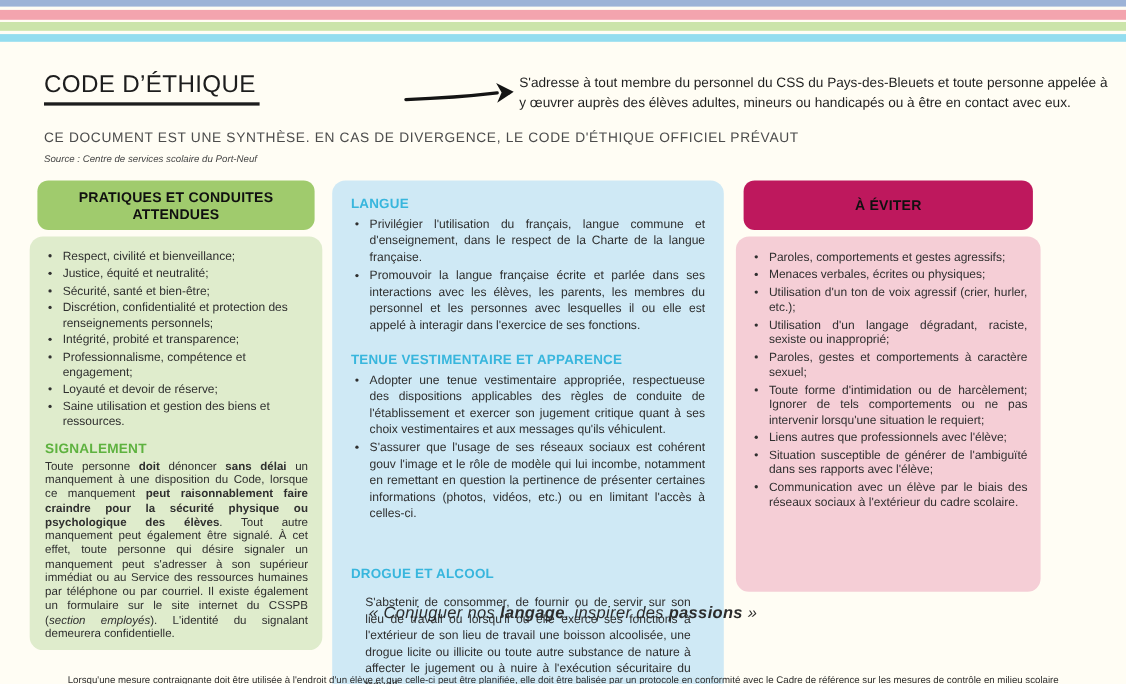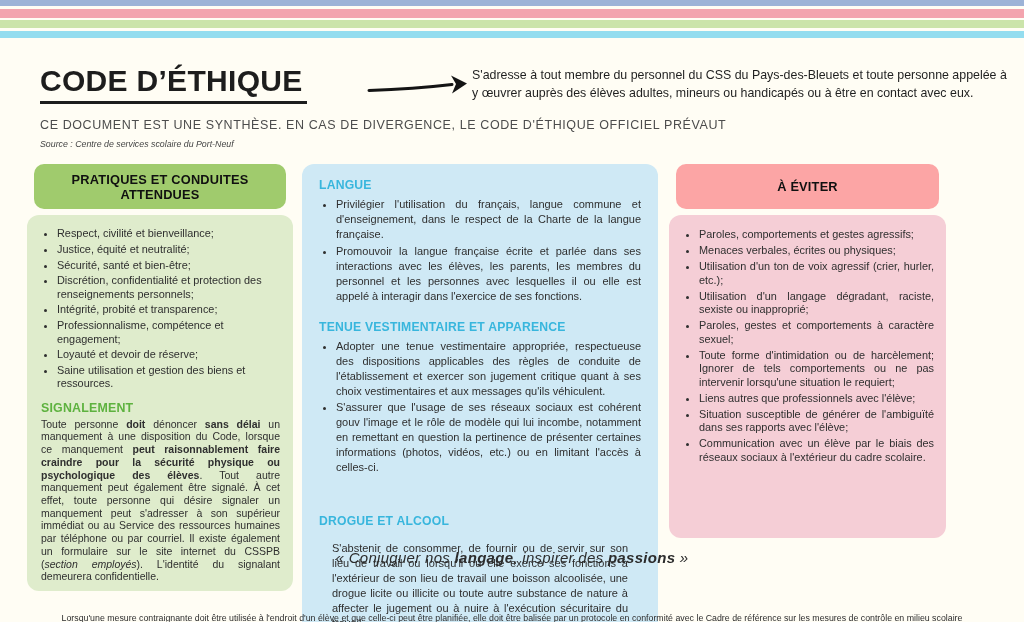--- a/index.html
+++ b/index.html
@@ -15,21 +15,21 @@
   .stripes{position:absolute;top:0;left:0;width:1024px;}
   .stripe{width:100%;}
   .stripe.s1{height:6px;margin-bottom:3px;}
   .stripe.s2{height:9px;margin-bottom:2px;}
   .stripe.s3{height:8px;margin-bottom:3px;}
   .stripe.s4{height:7px;}
 
   
   .title{
     position:absolute;left:40px;top:64px;margin:0;
-    font-size:30px;font-weight:700;letter-spacing:.3px;color:#1d1d1d;
+    font-size:22px;font-weight:400;letter-spacing:.3px;color:#1d1d1d;
     border-bottom:3.5px solid #1d1d1d;padding:0 4px 3px 0;
     display:inline-block;
   }
   .arrow{position:absolute;left:366px;top:74px;}
   .audience{
     position:absolute;left:472px;top:67px;width:540px;margin:0;
     font-size:12.4px;line-height:1.45;color:#1f1f1f;
   }
   .subtitle{
     position:absolute;left:40px;top:118px;margin:0;
@@ -142,21 +142,21 @@
         <p class="mtext">S'abstenir de consommer, de fournir ou de servir sur son lieu de travail ou lorsqu'il ou elle exerce ses fonctions à l'extérieur de son lieu de travail une boisson alcoolisée, une drogue licite ou illicite ou toute autre substance de nature à affecter le jugement ou à nuire à l'exécution sécuritaire du travail.</p>
       </div>
       <div class="msec">
         <h3 style="color: #15803d;">CONFLITS D'INTÉRÊT ET GRATIFICATION</h3>
         <p class="mtext">Éviter de se placer dans une situation où il y a ou pourrait y avoir un conflit entre son intérêt personnel et les devoirs de ses fonctions.</p>
       </div>
     </div>
   </section>
 
   <section class="panel panel-right">
-    <div class="panel-header" style="background: #fca5a5;">À ÉVITER</div>
+    <div class="panel-header" style="background: #be185d;">À ÉVITER</div>
     <div class="panel-body pink-body" style="background: rgb(245, 206, 214);">
       <ul class="plist right-list">
           <li>Paroles, comportements et gestes agressifs;</li>
           <li>Menaces verbales, écrites ou physiques;</li>
           <li>Utilisation d'un ton de voix agressif (crier, hurler, etc.);</li>
           <li>Utilisation d'un langage dégradant, raciste, sexiste ou inapproprié;</li>
           <li>Paroles, gestes et comportements à caractère sexuel;</li>
           <li>Toute forme d'intimidation ou de harcèlement; Ignorer de tels comportements ou ne pas intervenir lorsqu'une situation le requiert;</li>
           <li>Liens autres que professionnels avec l'élève;</li>
           <li>Situation susceptible de générer de l'ambiguïté dans ses rapports avec l'élève;</li>

